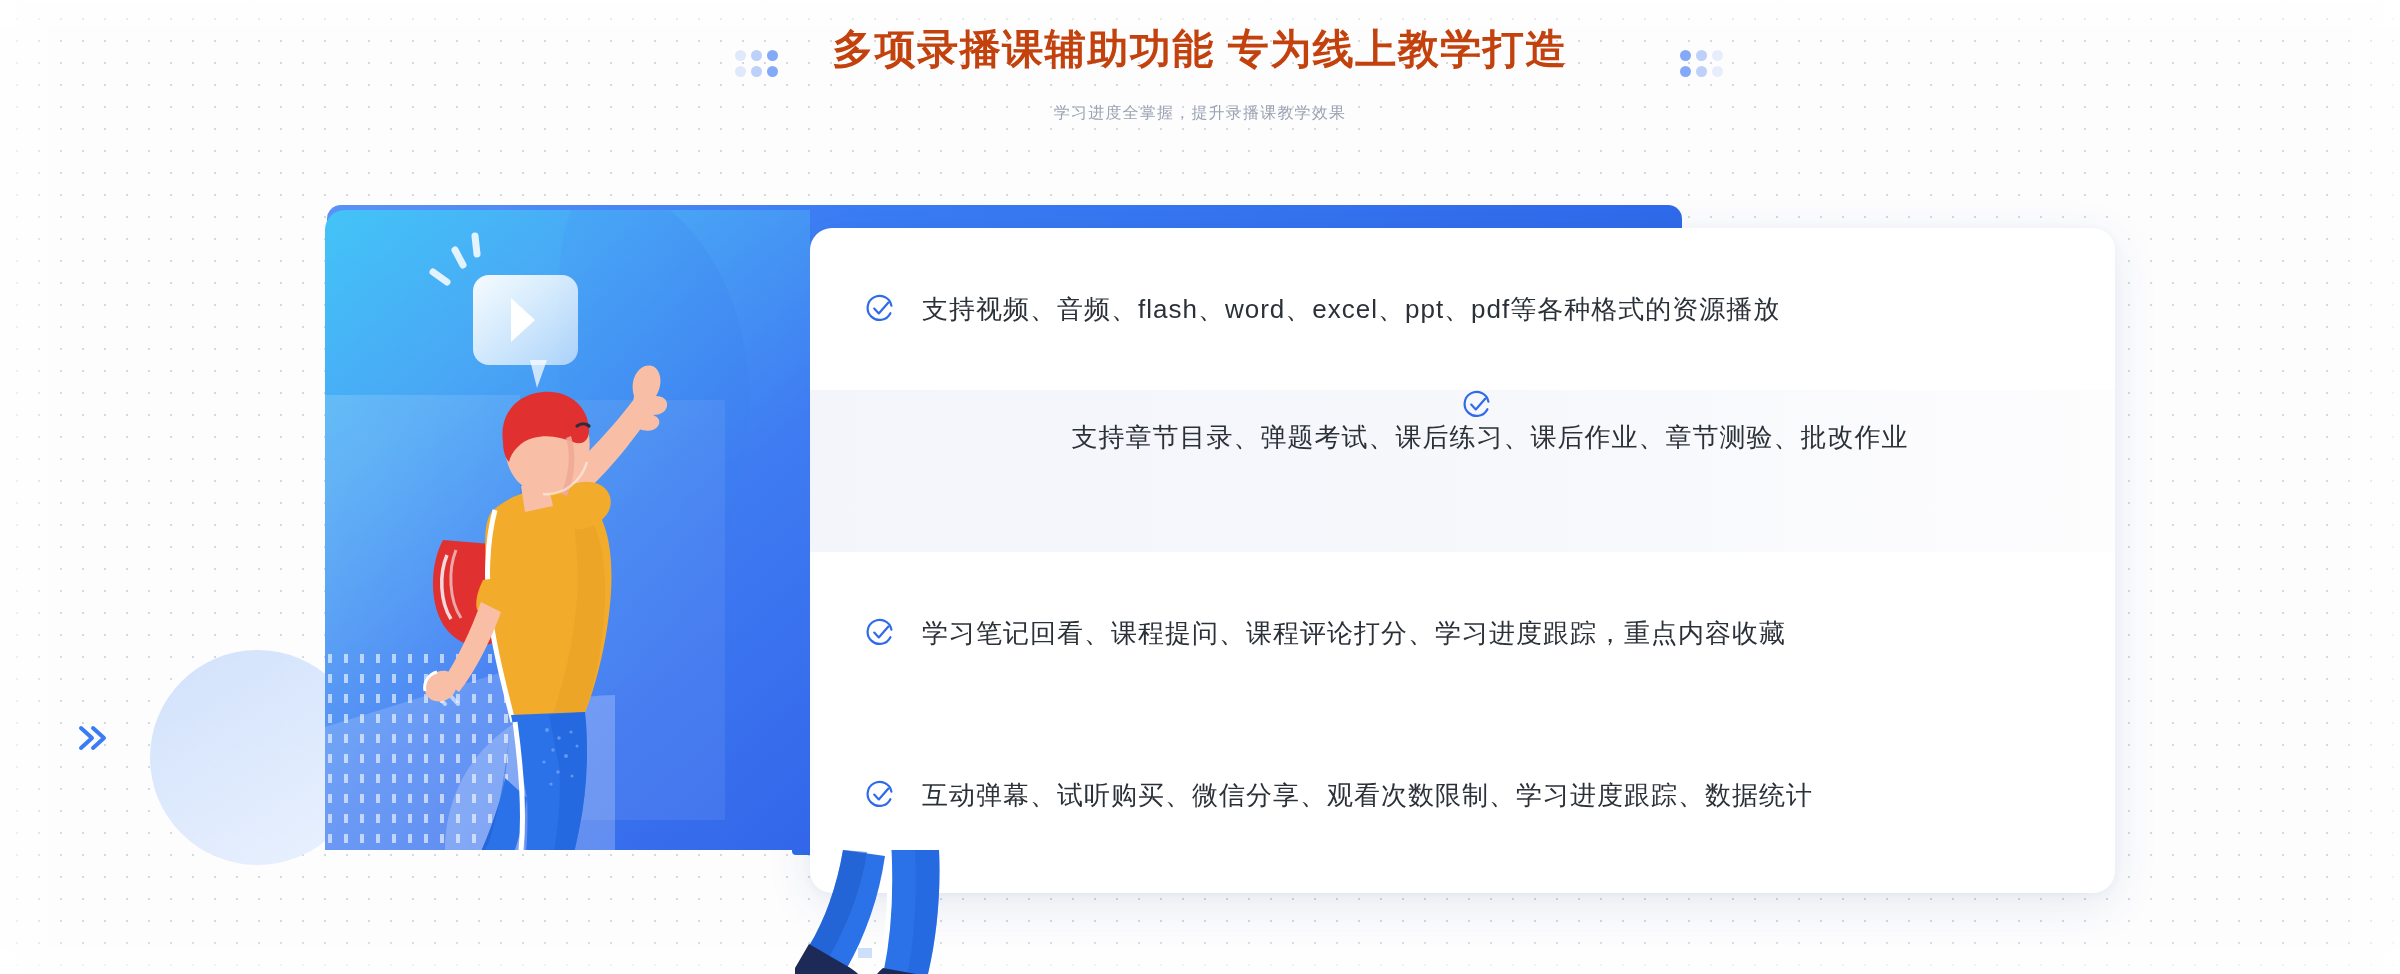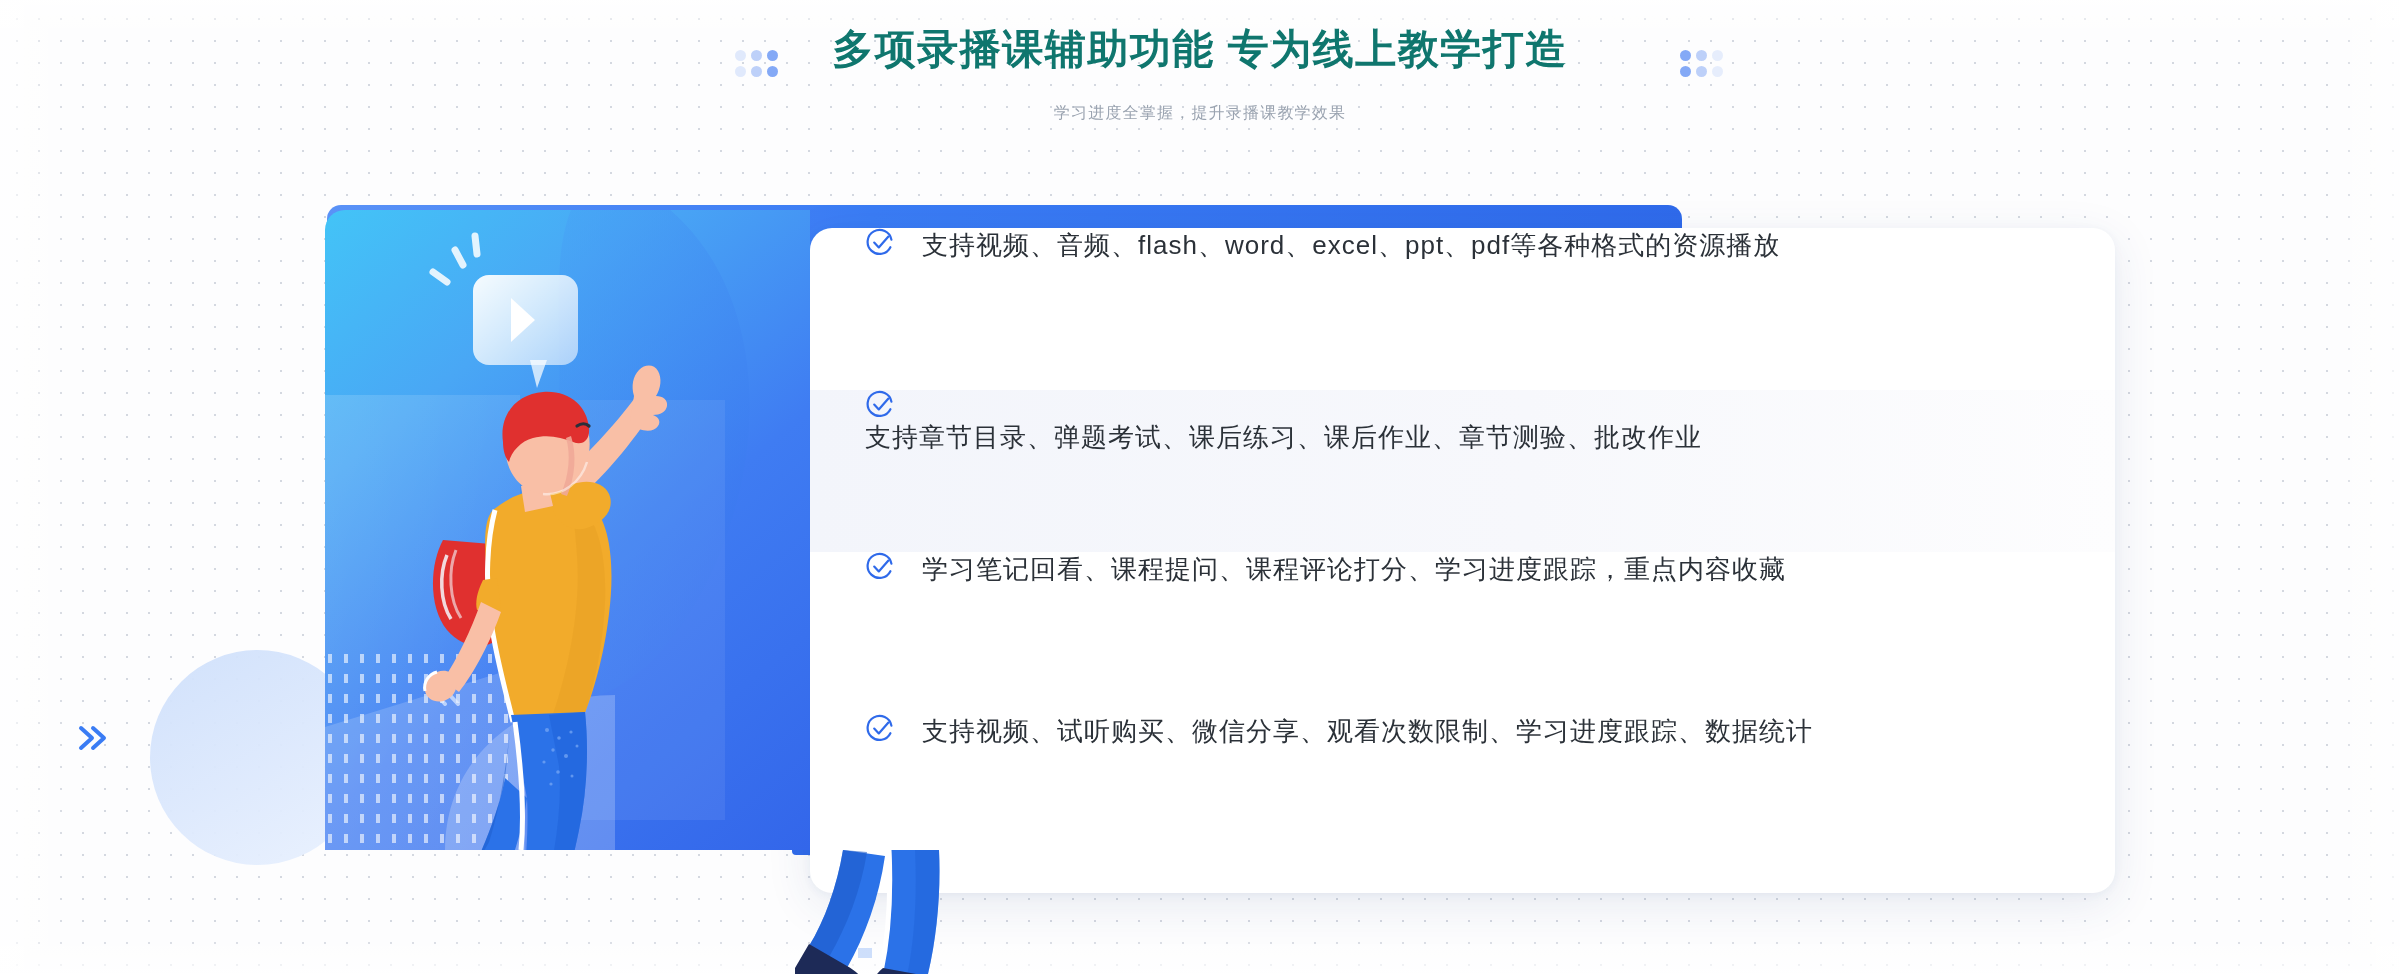--- a/index.html
+++ b/index.html
@@ -43,21 +43,21 @@
   #header {
     position: absolute;
     left: 0; right: 0;
     top: 22px;
     text-align: center;
     z-index: 8;
   }
   #title {
     font-size: 41px;
     font-weight: bold;
-    color: #0f766e;
+    color: #c2410c;
     letter-spacing: 1.5px;
     line-height: 1.35;
     white-space: nowrap;
   }
   #subtitle {
     margin-top: 26px;
     font-size: 16px;
     color: #9aa3b0;
     letter-spacing: 1.2px;
     font-weight: normal;
@@ -111,21 +111,21 @@
     box-shadow: 0 12px 46px rgba(40,70,130,0.10), 0 2px 10px rgba(40,70,130,0.05);
     z-index: 5;
     padding: 0;
     overflow: hidden;
   }
 
   .feature-row {
     position: relative;
     height: 162px;
     display: flex;
-    align-items: flex-start;
+    align-items: center;
     padding-left: 55px;
   }
   .feature-row.is-active {
     background: linear-gradient(to right, #f3f5fb 0%, #f7f8fc 55%, #fdfdfe 100%);
     flex-direction: column;
   }
   .check {
     flex: 0 0 auto;
     width: 30px; height: 30px;
     margin-right: 27px;
@@ -383,21 +383,21 @@
     <span class="feature-text">学习笔记回看、课程提问、课程评论打分、学习进度跟踪，重点内容收藏</span>
   </div>
 
   <div class="feature-row">
     <span class="check">
       <svg width="30" height="30" viewBox="0 0 30 30">
         <path d="M26.4 11.6 A12 12 0 1 0 25.4 19.2" fill="none" stroke="#2f6aea" stroke-width="2.2" stroke-linecap="round"></path>
         <path d="M9.2 14.6 L13.8 19.4 L23.4 8.6" fill="none" stroke="#2f6aea" stroke-width="2.2" stroke-linecap="round" stroke-linejoin="round"></path>
       </svg>
     </span>
-    <span class="feature-text">支持视频、试听购买、微信分享、观看次数限制、学习进度跟踪、数据统计</span>
+    <span class="feature-text">互动弹幕、试听购买、微信分享、观看次数限制、学习进度跟踪、数据统计</span>
   </div>
 </div>
 
 <div id="header">
   <div id="title">多项录播课辅助功能 专为线上教学打造</div>
   <div id="subtitle">学习进度全掌握，提升录播课教学效果</div>
 </div>
 
 <div class="dot-orn" id="orn-left">
   <i></i>

